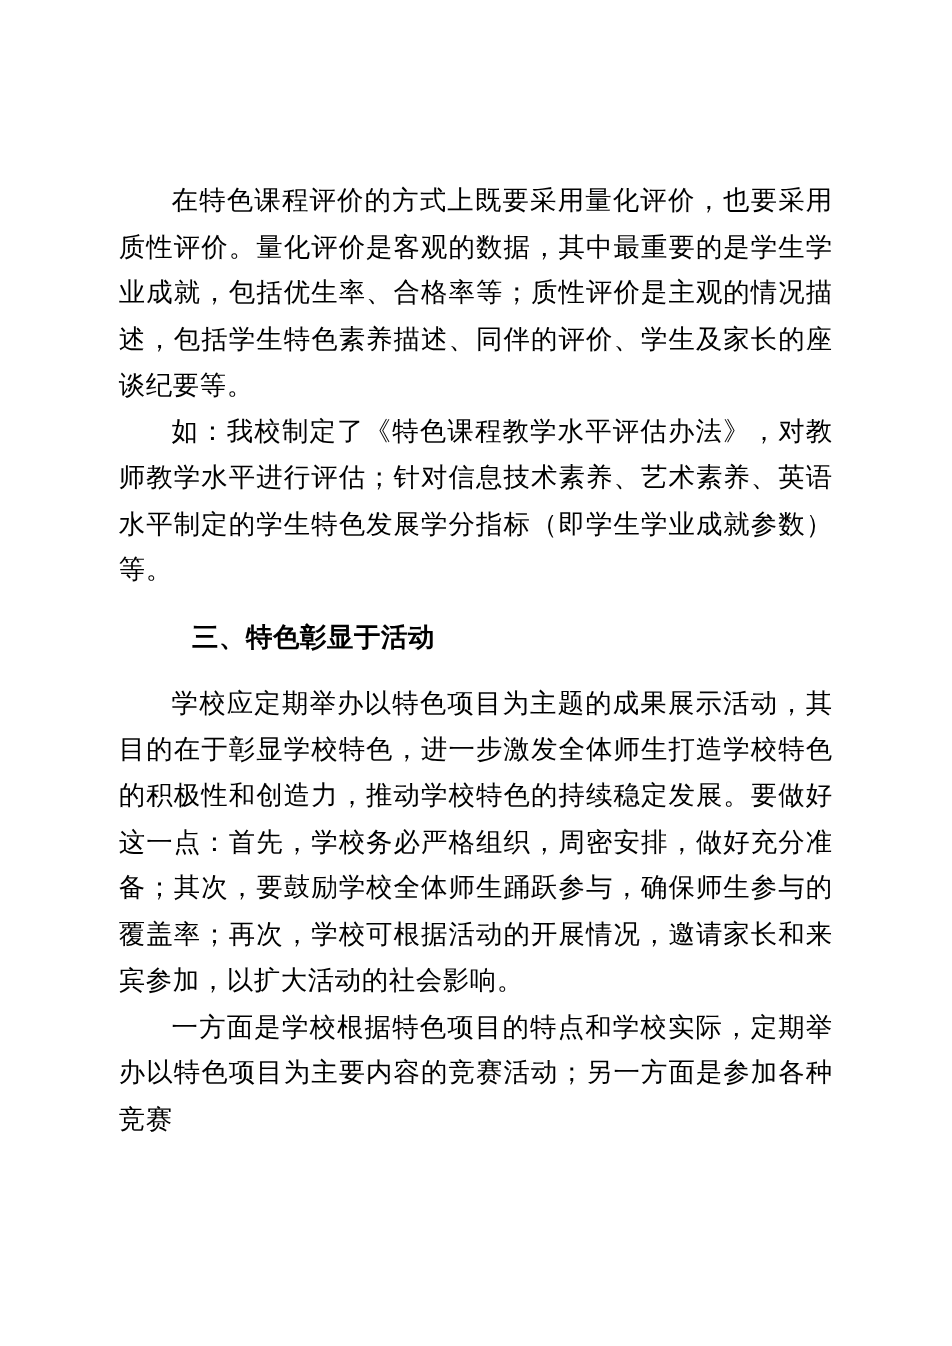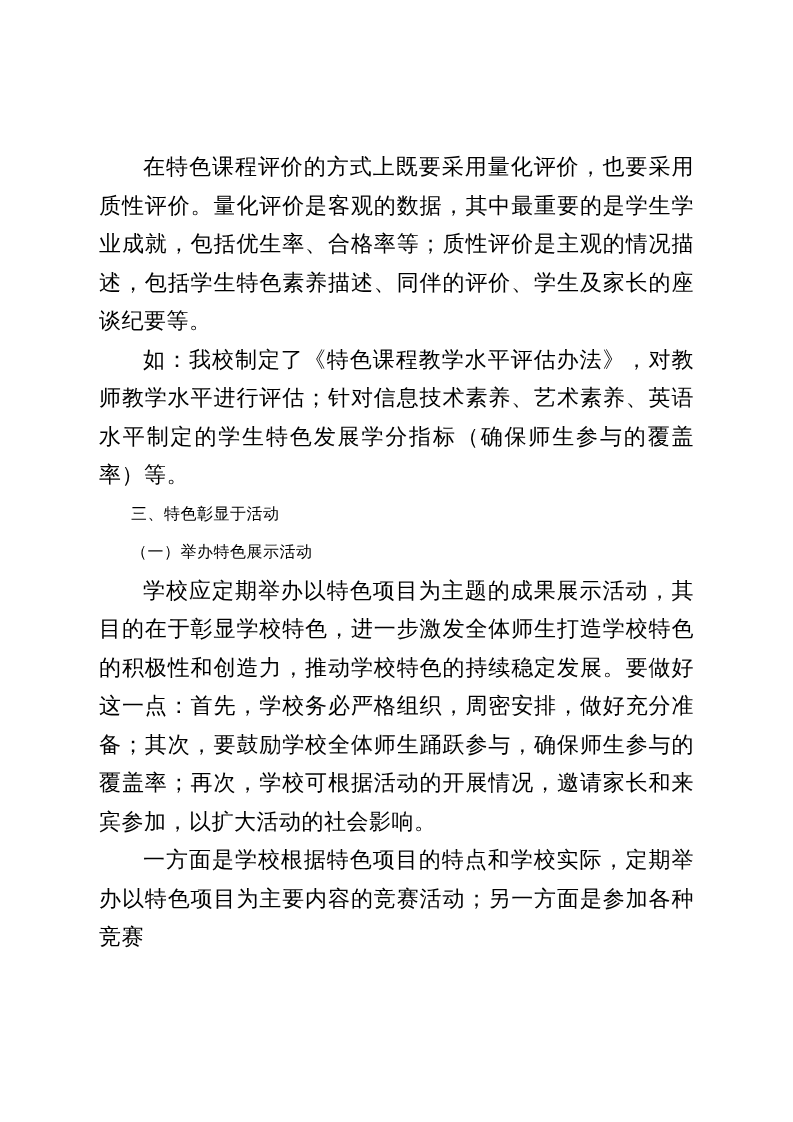--- a/index.html
+++ b/index.html
@@ -26,23 +26,23 @@
     line-height: 38.5px;
     text-align: justify;
     text-justify: inter-ideograph;
     letter-spacing: 0.5px;
   }
   .para {
     margin: 0;
     text-indent: 2em;
   }
   .heading {
-    margin: 0;
-    font-size: 16px;
-    font-weight: normal;
+    margin: 17px;
+    font-size: 22px;
+    font-weight: bold;
     text-indent: 2em;
     line-height: 38.5px;
   }
   .heading.spaced {
     margin-top: 2px;
     margin-bottom: 2px;
   }
   .page-number {
     position: absolute;
     left: 0;
@@ -53,20 +53,19 @@
     letter-spacing: 1px;
     color: #000000;
   }
 </style>
 </head>
 <body>
 
 <div class="page">
   <div class="content">
     <p class="para">在特色课程评价的方式上既要采用量化评价，也要采用质性评价。量化评价是客观的数据，其中最重要的是学生学业成就，包括优生率、合格率等；质性评价是主观的情况描述，包括学生特色素养描述、同伴的评价、学生及家长的座谈纪要等。</p>
-    <p class="para">如：我校制定了《特色课程教学水平评估办法》，对教师教学水平进行评估；针对信息技术素养、艺术素养、英语水平制定的学生特色发展学分指标（确保师生参与的覆盖率）等。</p>
+    <p class="para">如：我校制定了《特色课程教学水平评估办法》，对教师教学水平进行评估；针对信息技术素养、艺术素养、英语水平制定的学生特色发展学分指标（即学生学业成就参数）等。</p>
     <h3 class="heading">三、特色彰显于活动</h3>
-    <h3 class="heading">（一）举办特色展示活动</h3>
     <p class="para">学校应定期举办以特色项目为主题的成果展示活动，其目的在于彰显学校特色，进一步激发全体师生打造学校特色的积极性和创造力，推动学校特色的持续稳定发展。要做好这一点：首先，学校务必严格组织，周密安排，做好充分准备；其次，要鼓励学校全体师生踊跃参与，确保师生参与的覆盖率；再次，学校可根据活动的开展情况，邀请家长和来宾参加，以扩大活动的社会影响。</p>
     <p class="para">一方面是学校根据特色项目的特点和学校实际，定期举办以特色项目为主要内容的竞赛活动；另一方面是参加各种竞赛</p>
   </div>
   <div class="page-number">— 5 —</div>
 </div>
 
 </body></html>

